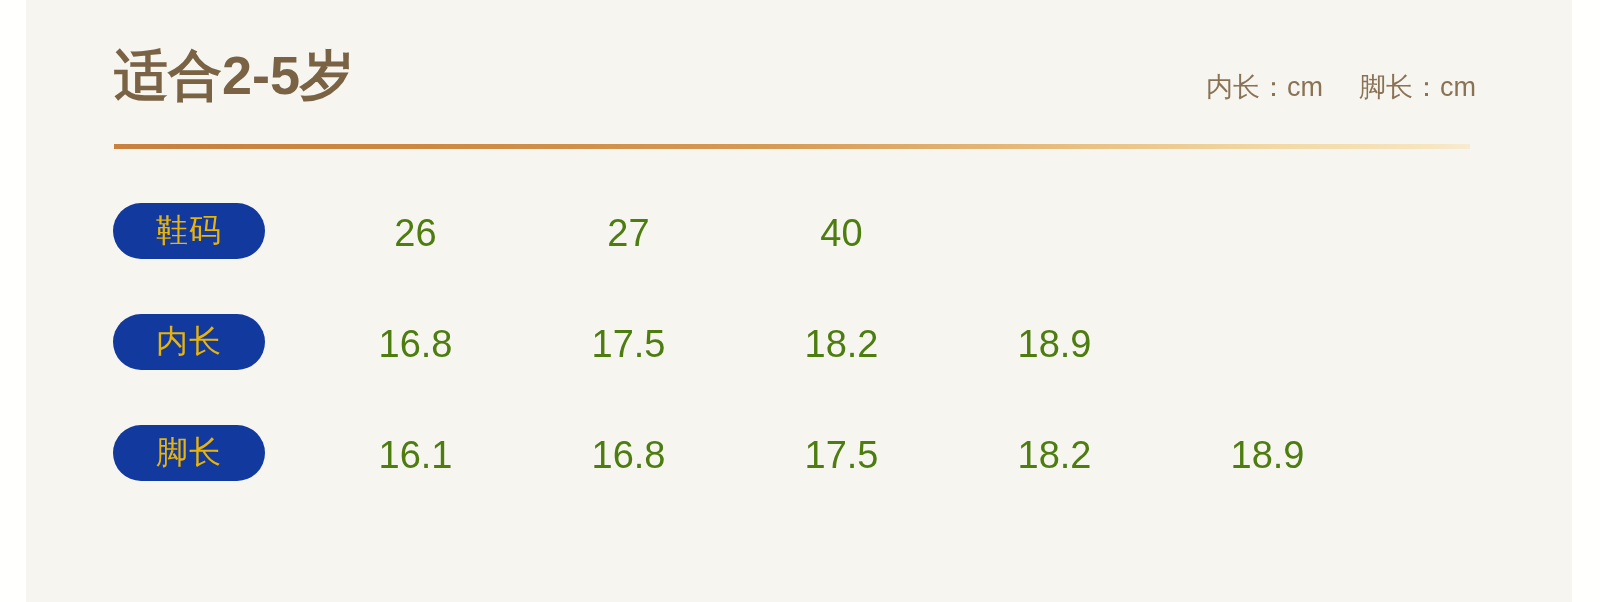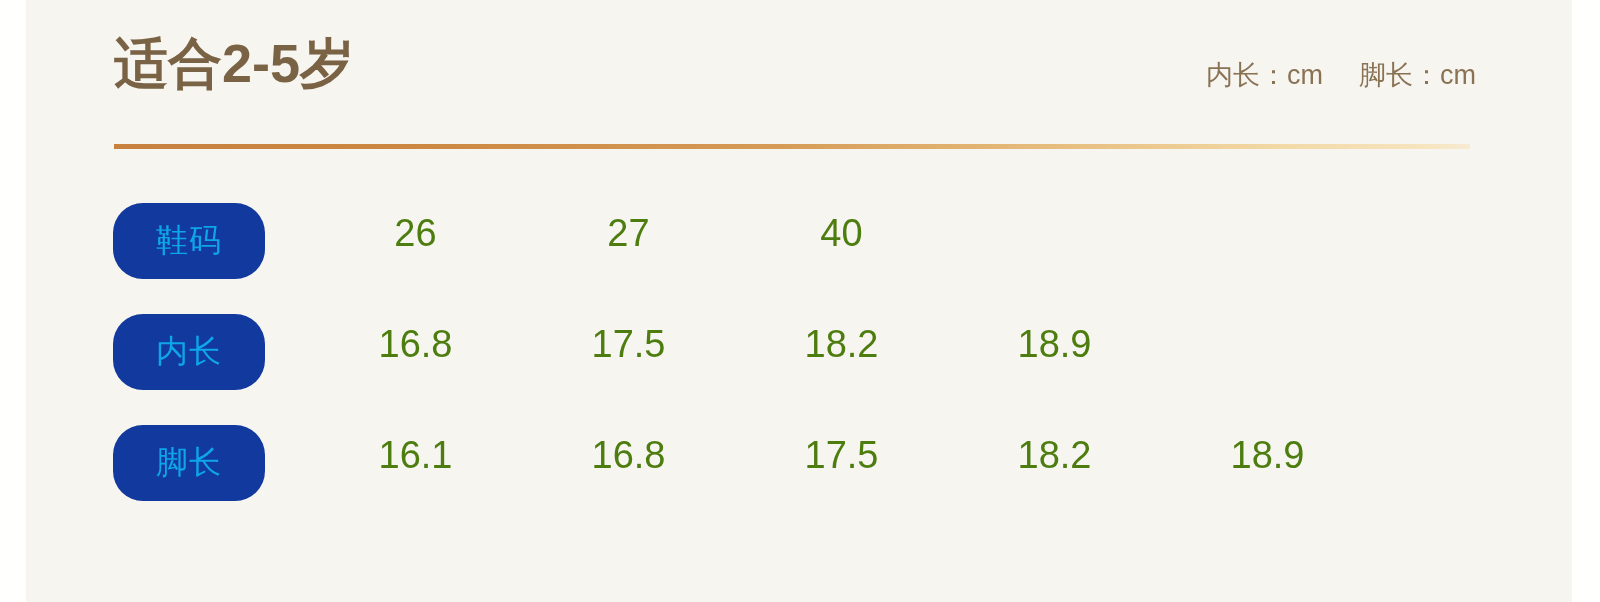--- a/index.html
+++ b/index.html
@@ -20,21 +20,21 @@
     top: 0;
     width: 1546px;
     height: 602px;
     background: #F7F5F0;
   }
 
   
   .header {
     position: absolute;
     left: 0;
-    top: 0;
+    top: 12px;
     width: 100%;
     height: 184px;
   }
 
   .title {
     position: absolute;
     left: 88px;
     top: 36px;
     font-size: 54px;
     font-weight: bold;
@@ -89,24 +89,24 @@
   .row {
     position: relative;
     height: 111px;
   }
 
   .pill {
     position: absolute;
     left: 87px;
     top: 0;
     width: 152px;
-    height: 76px;
+    height: 56px;
     border-radius: 30px;
     background: #11399E;
-    color: #0ea5e9;
+    color: #eab308;
     font-size: 32px;
     display: flex;
     align-items: center;
     justify-content: center;
     letter-spacing: 1px;
     box-sizing: border-box;
   }
 
   .cells {
     position: absolute;

